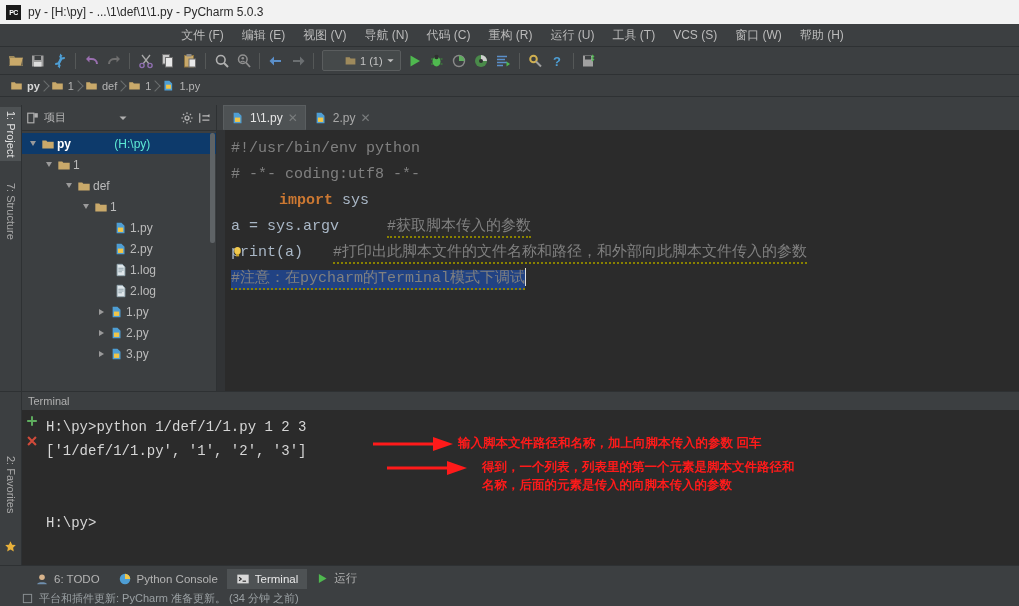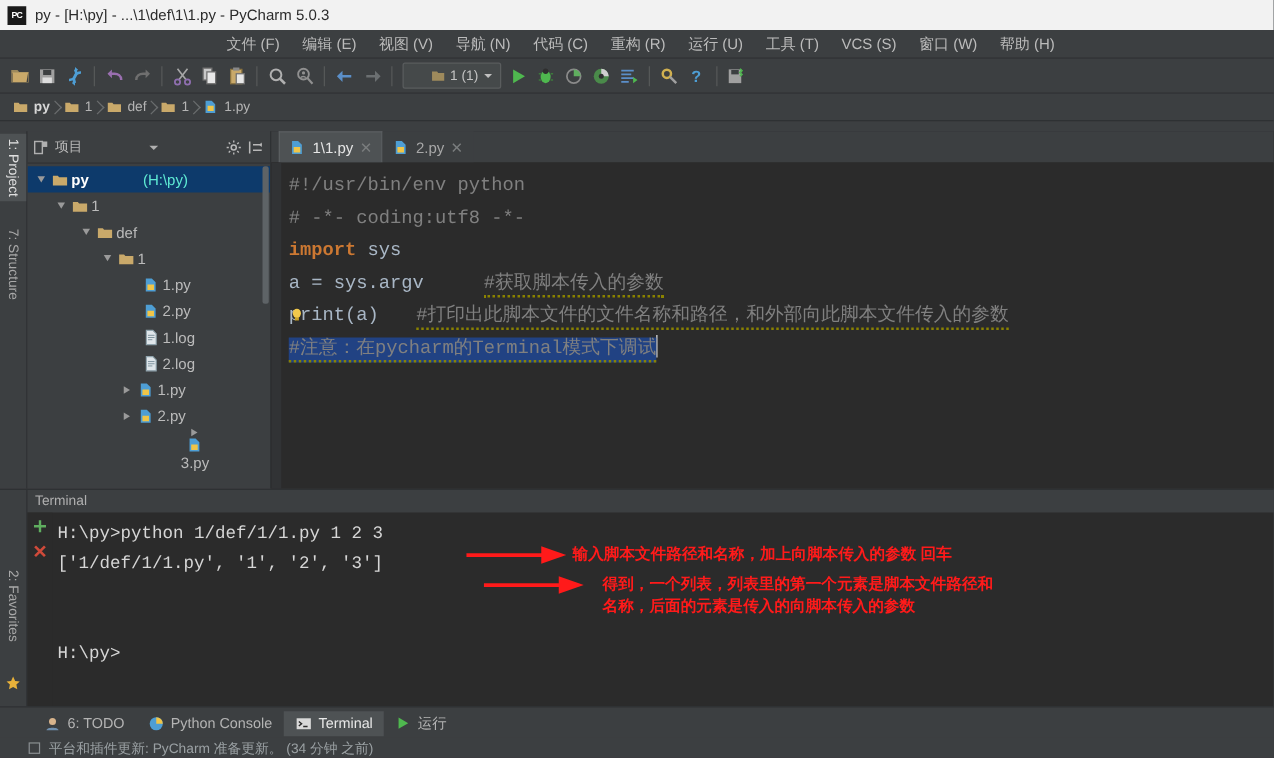--- a/index.html
+++ b/index.html
@@ -69,21 +69,21 @@
   .tabbar{height:25px;background:#3c3f41;display:flex;align-items:flex-end;padding-left:6px;}
   .etab{height:23px;display:flex;align-items:center;gap:5px;padding:0 7px;font-size:12px;
       color:#a8a8a8;background:#3c3f41;border:1px solid transparent;}
   .etab.active{background:#4e5254;color:#e6e6e6;border-color:#5a5e60;border-bottom-color:#4e5254;}
   .etab .x{color:#7a7d7e;font-size:12px;}
   .codearea{flex:1;background:#2b2b2b;position:relative;overflow:hidden;
       font-family:"Liberation Mono","DejaVu Sans Mono",monospace;font-size:15px;line-height:26px;}
   .gutter{position:absolute;left:0;top:0;width:8px;height:100%;background:#313335;}
   .codelines{position:absolute;left:14px;top:6px;right:0;}
   .cl{height:26px;white-space:pre;color:#a9b7c6;}
-  .kw{color:#cc7832;font-weight:bold;}
+  .kw{color:#cc7832;font-weight:bold;margin-left:48px;}
   .cmt{color:#808080;position:relative;}
   .wavy{border-bottom:2px dotted #8a8200;padding-bottom:1px;}
   .bulb{display:inline-block;width:13px;height:13px;vertical-align:-2px;margin-right:-13px;position:relative;z-index:3;}
   .caret{display:inline-block;width:1px;height:18px;background:#e0e0e0;vertical-align:-4px;}
   .sel-line{background:#214283;}
 
   
   .termwrap{position:absolute;left:0;top:391px;width:1019px;height:174px;display:flex;
       border-top:1px solid #2e3133;background:#3c3f41;}
   .term-strip{width:21px;background:#3c3f41;position:relative;border-right:1px solid #2e3133;}
@@ -462,21 +462,21 @@
             </span>
           <span class="ticon">
               <svg width="14" height="14" viewBox="0 0 16 16">
                 <path d="M3 2h5.5L12 5.5V14H3z" fill="#4e9ed4"></path>
                 <path d="M4.5 7.5h6v5h-6z" fill="#f0c548"></path>
               </svg>
             </span>
           <span class="tlabel">2.py</span>
         </div>
 
-        <div class="trow" style="padding-left:73px;flex-direction:column;">
+        <div class="trow" style="padding-left:73px;">
           <span class="tw">
               <span class="tri"></span>
             </span>
           <span class="ticon">
               <svg width="14" height="14" viewBox="0 0 16 16">
                 <path d="M3 2h5.5L12 5.5V14H3z" fill="#4e9ed4"></path>
                 <path d="M4.5 7.5h6v5h-6z" fill="#f0c548"></path>
               </svg>
             </span>
           <span class="tlabel">3.py</span>

